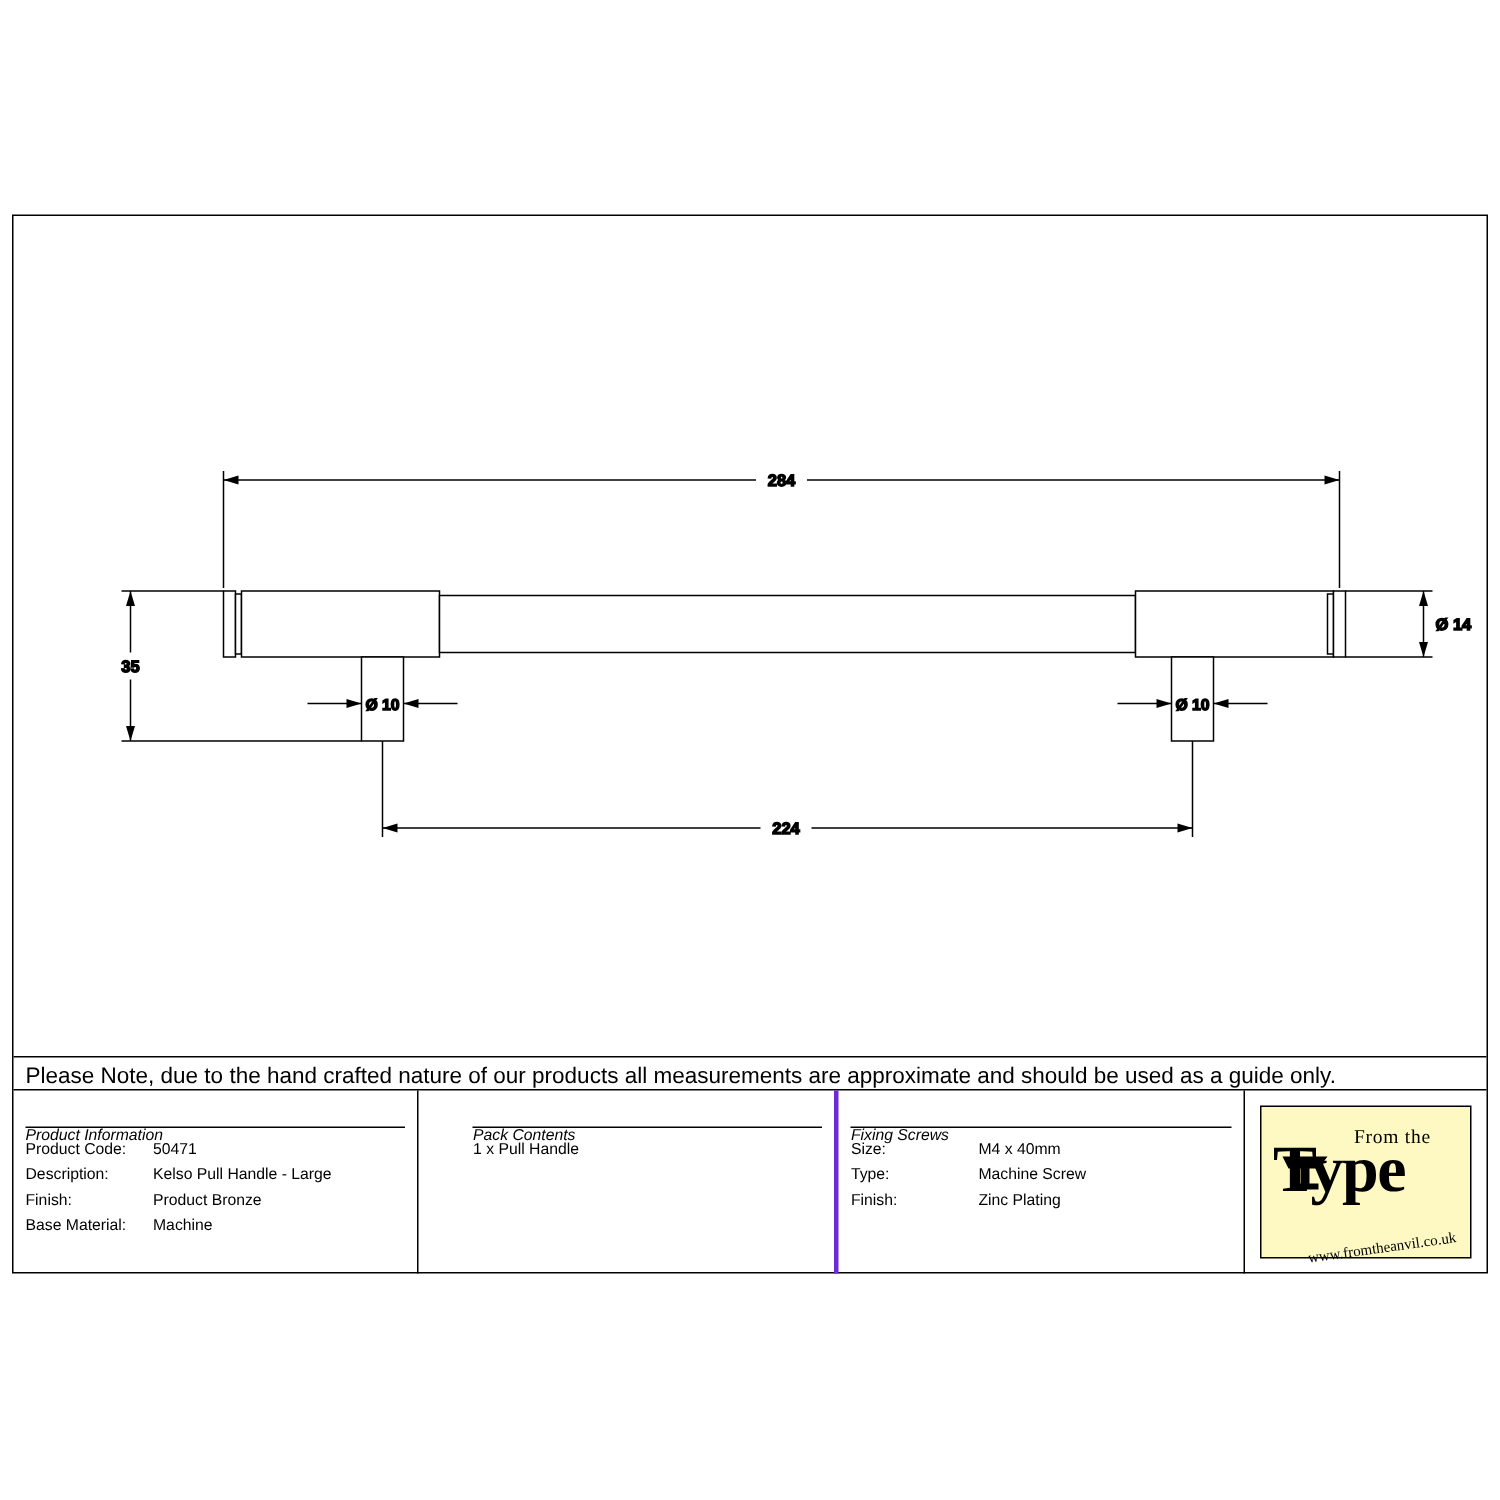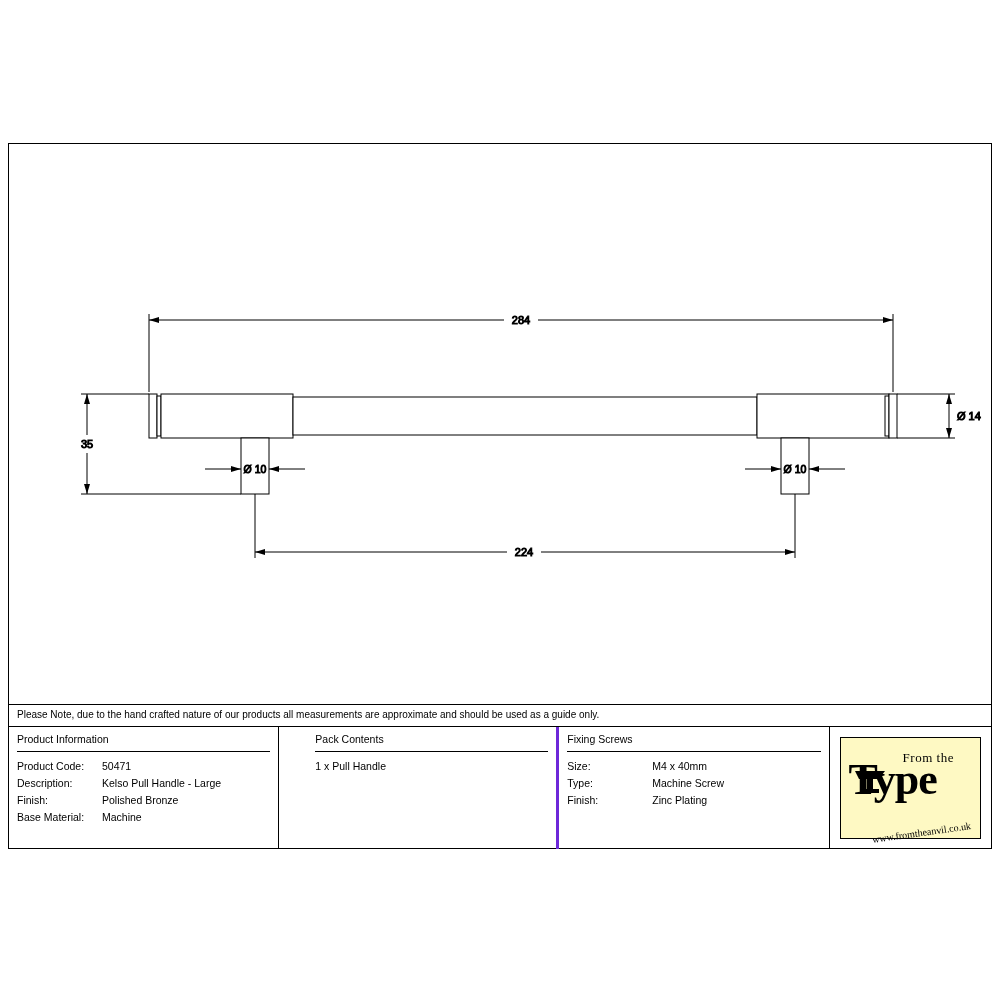--- a/index.html
+++ b/index.html
@@ -25,36 +25,37 @@
     box-sizing: border-box;
     background: #fff;
   }
   
   #drawing {
     position: absolute;
     left: 0;
     top: 0;
     width: 982px;
     height: 560px;
+    font-weight: bold;
   }
   
   #note-row {
     position: absolute;
     left: 0;
     top: 560px;
     width: 982px;
     height: 22px;
     border-top: 1px solid #000;
     box-sizing: border-box;
   }
   #note-text {
     position: absolute;
     left: 8px;
     top: 4px;
-    font-size: 10px;
+    font-size: 15px;
     color: #000;
     white-space: nowrap;
   }
   
   #info-table {
     position: absolute;
     left: 0;
     top: 582px;
     width: 982px;
     height: 123px;
@@ -67,22 +68,23 @@
     height: 100%;
     box-sizing: border-box;
   }
   .col-pi { width: 278px; border-right: 1px solid #000; }
   .col-pc { width: 259px; border-right: 3px solid #6d28d9; margin-left: 28px; }
   .col-fs { width: 278px; border-right: 1px solid #000; }
   .col-logo { width: 166px; }
   .col-head {
     position: absolute;
     left: 8px;
-    top: 6px;
+    top: 24px;
     font-size: 10.5px;
+    font-style: italic;
   }
   .head-rule {
     position: absolute;
     left: 8px;
     top: 24px;
     right: 8px;
     border-top: 1px solid #000;
   }
   .spec-list {
     position: absolute;
@@ -252,21 +254,21 @@
         <div class="spec-row">
           <div class="spec-key">Product Code:</div>
           <div class="spec-val">50471</div>
         </div>
         <div class="spec-row">
           <div class="spec-key">Description:</div>
           <div class="spec-val">Kelso Pull Handle - Large</div>
         </div>
         <div class="spec-row">
           <div class="spec-key">Finish:</div>
-          <div class="spec-val">Polished Bronze</div>
+          <div class="spec-val">Product Bronze</div>
         </div>
         <div class="spec-row">
           <div class="spec-key">Base Material:</div>
           <div class="spec-val">Machine</div>
         </div>
       </div>
     </div>
 
     <div class="info-col col-pc">
       <div class="col-head">Pack Contents</div>

